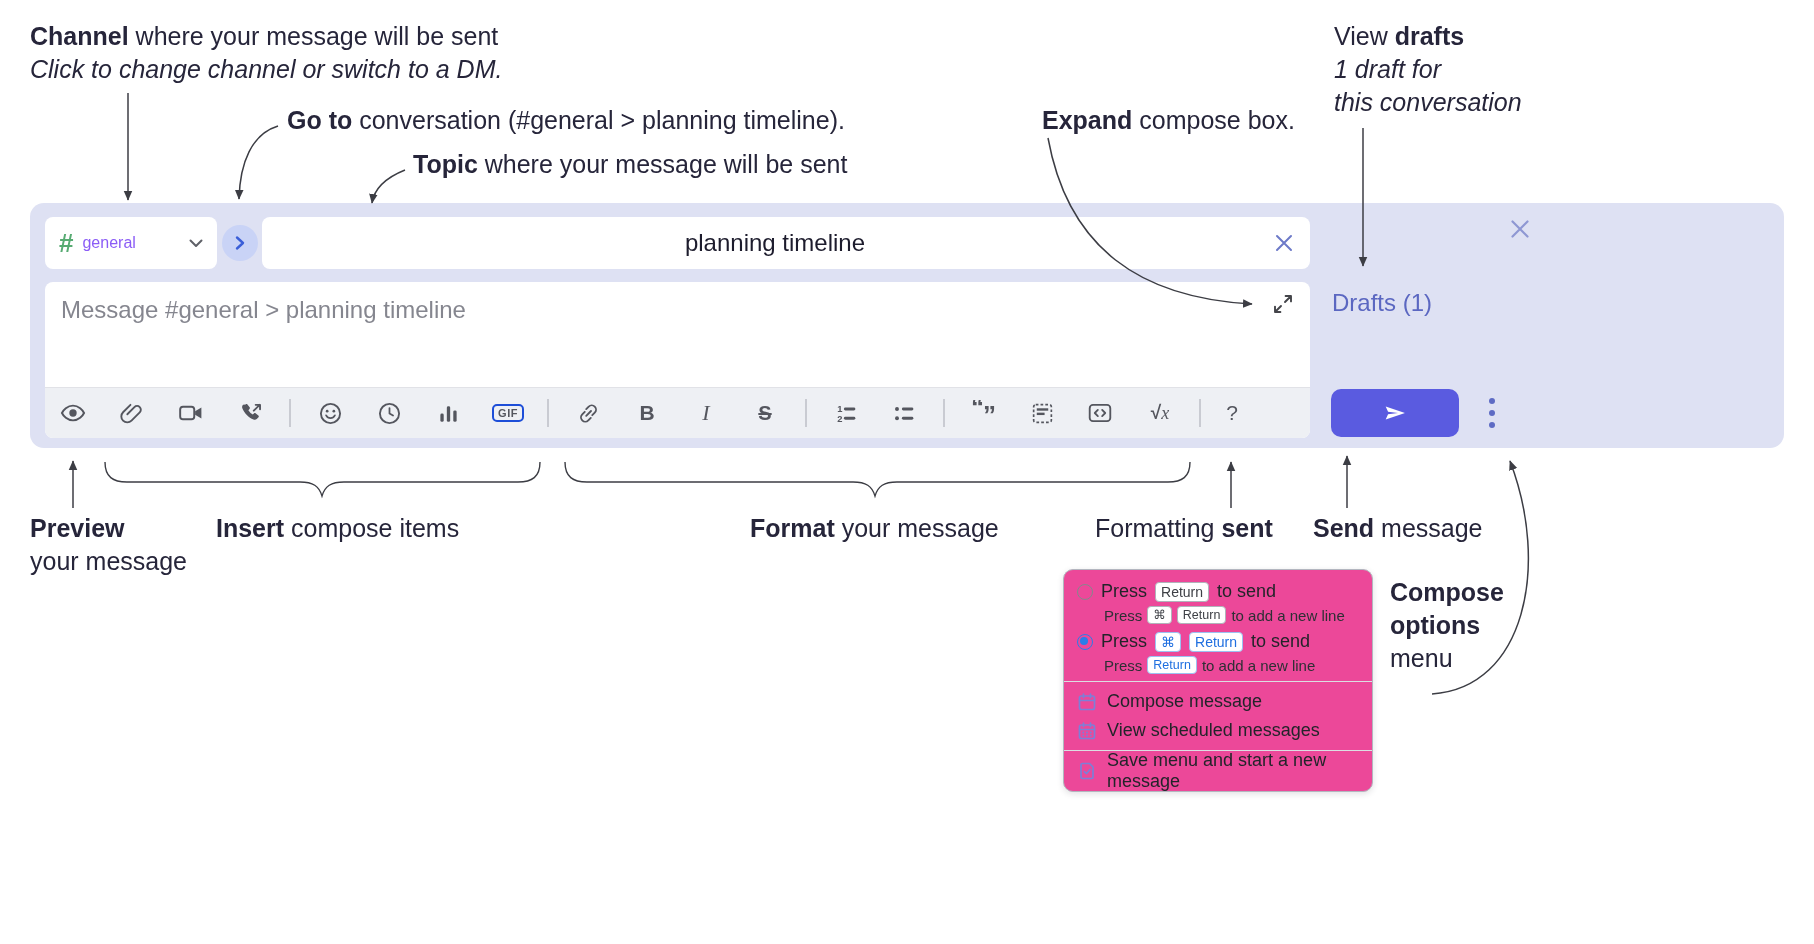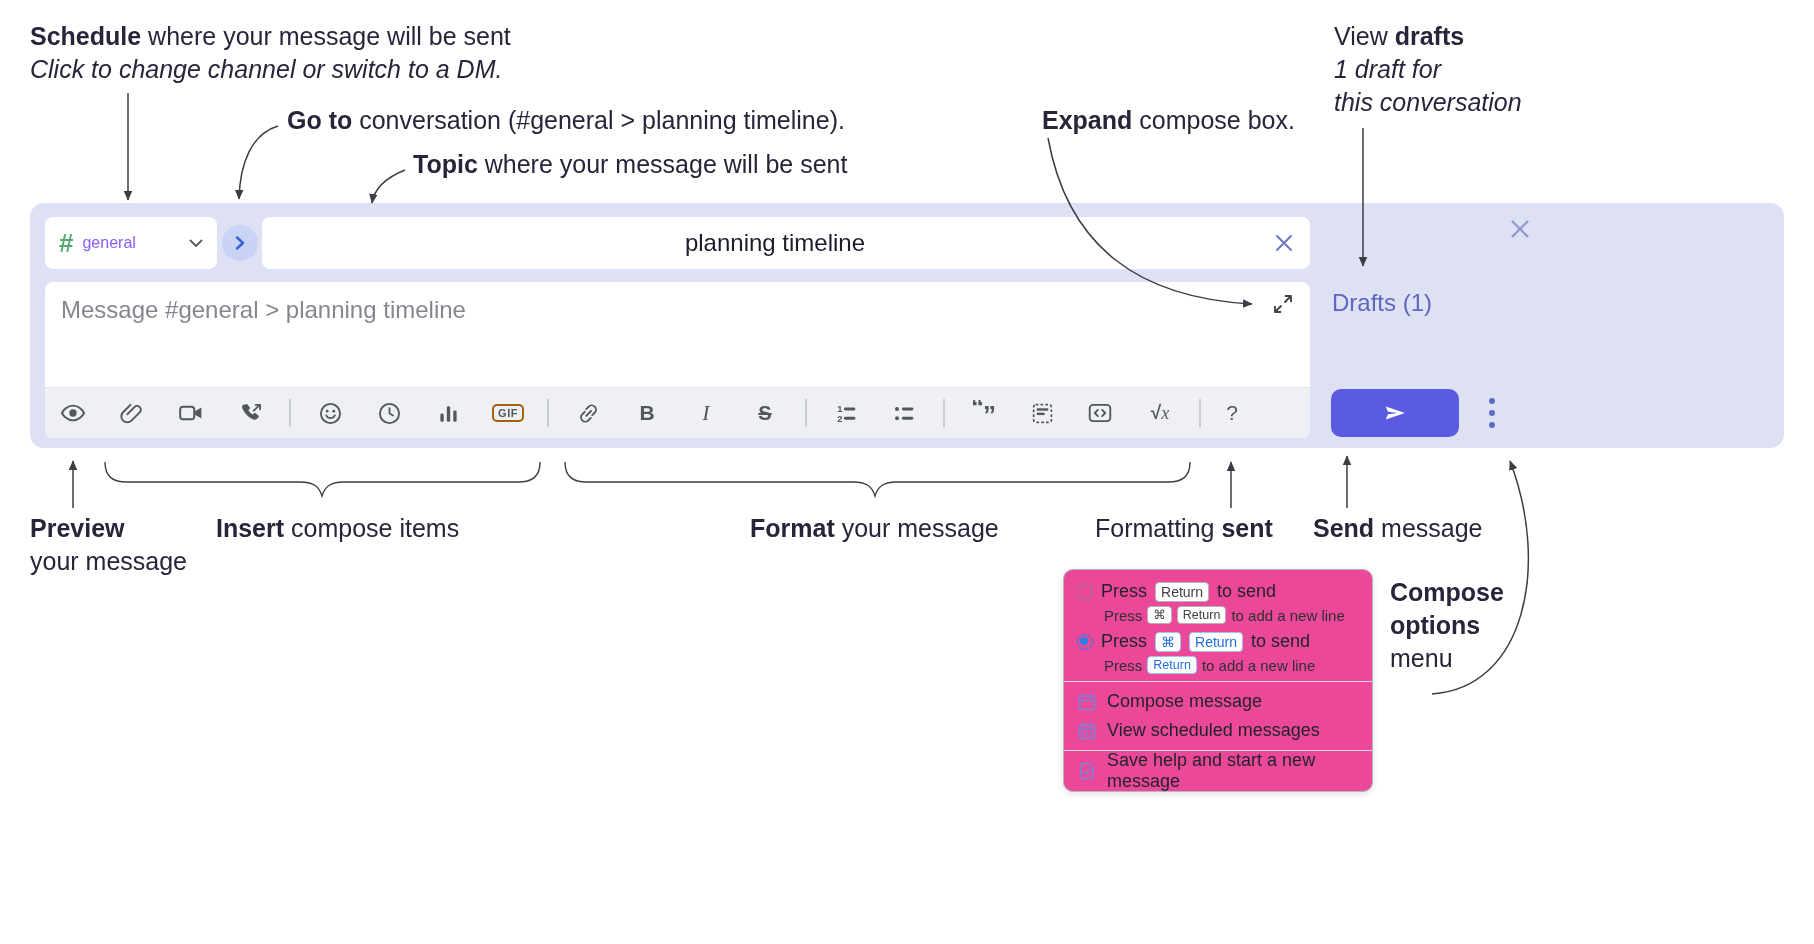--- a/index.html
+++ b/index.html
@@ -32,21 +32,21 @@
   .toolbar{position:absolute;left:0;bottom:0;width:100%;height:51px;background:#eef0f4;
            border-top:1px solid #e1e2e7;border-radius:0 0 8px 8px;box-sizing:border-box;}
   .ti{position:absolute;top:11px;width:28px;height:28px;display:flex;align-items:center;justify-content:center;
       color:#54565e;cursor:pointer;}
   .ti svg{display:block;}
   .tdiv{position:absolute;top:11px;width:2px;height:28px;background:#c9cbd2;}
   .tt{font-size:21px;color:#54565e;}
   .tt-b{font-weight:700;}
   .tt-i{font-style:italic;font-family:"Liberation Serif",serif;font-size:22px;}
   .tt-s{font-weight:600;font-size:20px;text-decoration:line-through;}
-  .gifbox{border:2px solid #a16207;border-radius:5px;font-size:11px;font-weight:700;letter-spacing:.5px;
+  .gifbox{border:2px solid #1d4ed8;border-radius:5px;font-size:11px;font-weight:700;letter-spacing:.5px;
           padding:1px 4px;color:#54565e;}
   .sqrtglyph{font-size:19px;font-weight:600;}
   .sqrtglyph .x{font-style:italic;font-family:"Liberation Serif",serif;font-weight:400;font-size:18px;}
   .draftslink{position:absolute;left:1302px;top:86px;font-size:24px;font-weight:500;color:#5b67c1;cursor:pointer;}
   .sendbtn{position:absolute;left:1301px;top:186px;width:128px;height:48px;background:#5a5be0;border-radius:10px;
            display:flex;align-items:center;justify-content:center;cursor:pointer;}
   .dotsbtn{position:absolute;left:1448px;top:190px;width:28px;height:40px;display:flex;flex-direction:column;
            align-items:center;justify-content:center;gap:6px;cursor:pointer;}
   .dot{width:6px;height:6px;border-radius:50%;background:#5e6bc4;}
   
@@ -67,21 +67,21 @@
   .mdiv{height:1px;background:#dcdde2;margin:5px 0;}
   .mitem{display:flex;align-items:center;gap:10px;padding:0 13px;height:29px;cursor:pointer;}
   .micon{color:#7b80d8;flex:none;display:flex;}
 </style>
 </head>
 <body>
 
 <div class="stage">
 
   <div class="ann" style="left:30px;top:20px;">
-    <div><span class="b">Schedule</span><span> where your message will be sent</span></div>
+    <div><span class="b">Channel</span><span> where your message will be sent</span></div>
     <div class="i">Click to change channel or switch to a DM.</div>
   </div>
 
   <div class="ann" style="left:287px;top:104px;">
     <span class="b">Go to</span><span> conversation (#general &gt; planning timeline).</span>
   </div>
 
   <div class="ann" style="left:413px;top:148px;">
     <span class="b">Topic</span><span> where your message will be sent</span>
   </div>
@@ -354,21 +354,21 @@
       <span>View scheduled messages</span>
     </div>
     <div class="mdiv"></div>
     <div class="mitem">
       <span class="micon">
         <svg width="20" height="20" viewBox="0 0 20 20">
             <path d="M5.5 2.5h7l3.5 3.5v10a1.5 1.5 0 0 1-1.5 1.5h-9A1.5 1.5 0 0 1 4 16V4a1.5 1.5 0 0 1 1.5-1.5z" fill="none" stroke="currentColor" stroke-width="1.7" stroke-linejoin="round"></path>
             <path d="M7.3 10.6l2.1 2.1 3.6-4.2" fill="none" stroke="currentColor" stroke-width="1.7" stroke-linecap="round" stroke-linejoin="round"></path>
           </svg>
       </span>
-      <span>Save help and start a new message</span>
+      <span>Save menu and start a new message</span>
     </div>
   </div>
 
   <svg class="overlay">
     <defs>
       <marker id="arr" viewBox="0 0 10 10" refX="8" refY="5" markerWidth="7.5" markerHeight="7.5" orient="auto-start-reverse">
         <path d="M0 1.2 8.6 5 0 8.8z" fill="#3c3d44"></path>
       </marker>
     </defs>
     <g fill="none" stroke="#3c3d44" stroke-width="1.5">

